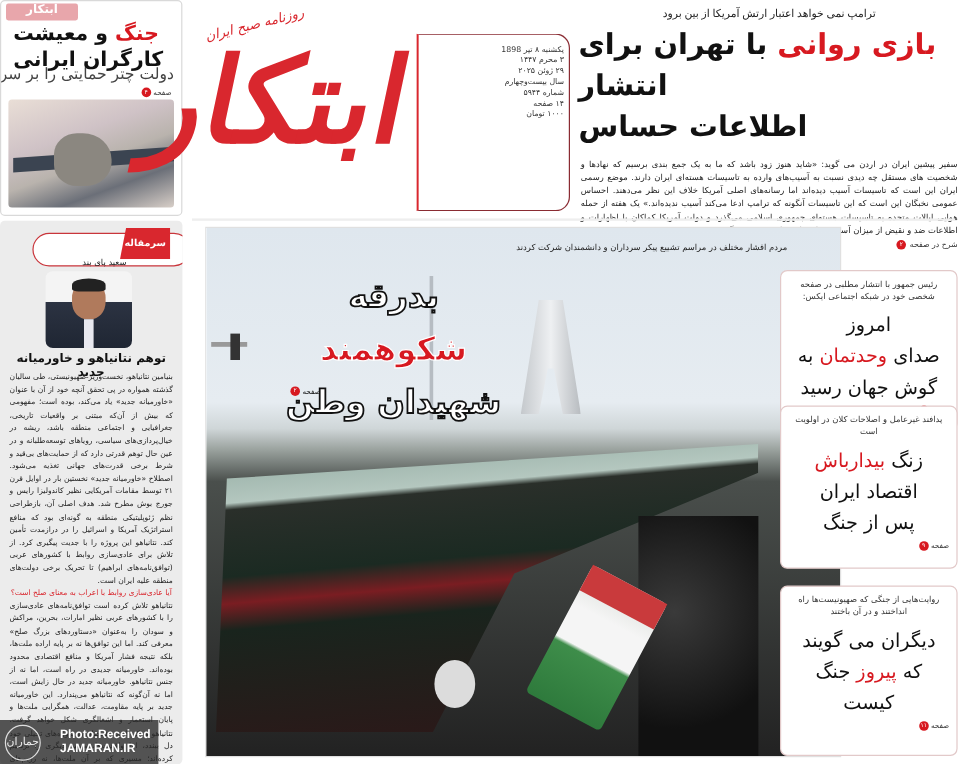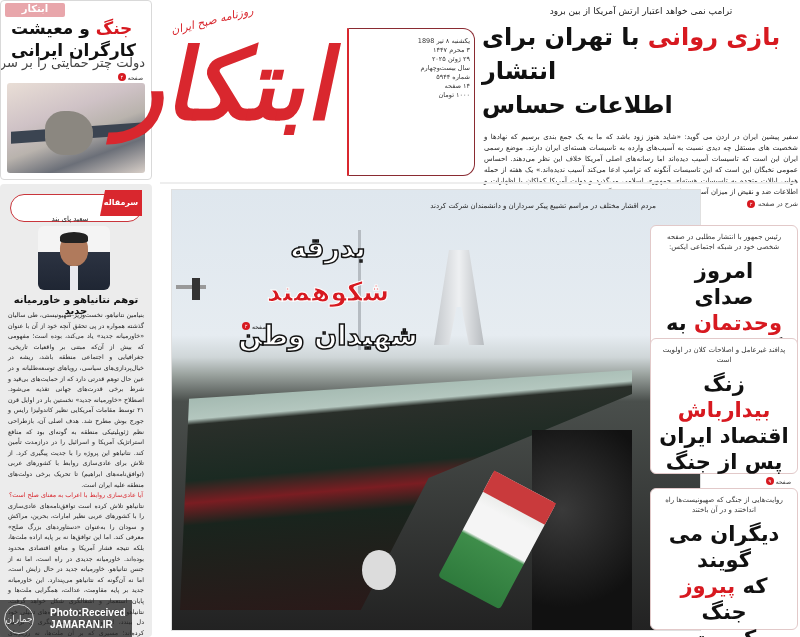--- a/index.html
+++ b/index.html
@@ -23,29 +23,29 @@
 
   
   .masthead { position: absolute; left: 160px; top: 0; width: 320px; height: 180px; }
   .logo-word { position: absolute; left: 8px; top: 10px; width: 170px; height: 165px; color: #d9272e; font-family: "DejaVu Serif", serif; font-size: 98px; font-weight: bold; line-height: 150px; text-align: center; transform: skewX(-12deg); letter-spacing: -6px; }
   .logo-sub { position: absolute; left: 10px; top: 14px; color: #d9272e; font-size: 11px; font-style: italic; font-family: "DejaVu Serif", serif; transform: rotate(-14deg); }
   .issue-box { position: absolute; left: 347px; top: 28px; width: 128px; height: 148px; border: 1px solid #8a2b32; border-left: 2px solid #d9272e; border-radius: 0 12px 12px 0; background: #fff; }
   .issue-box .lines { position: absolute; right: 4px; top: 8px; font-size: 6.5px; line-height: 9px; color: #333; text-align: right; }
 
   
   .lead { position: absolute; left: 482px; top: 0; width: 318px; height: 180px; }
-  .lead .kicker { text-align: center; font-size: 9px; color: #222; margin-top: 6px; }
+  .lead .kicker { text-align: center; font-size: 9px; color: #222; margin-top: 6px; font-family: Liberation Serif, serif; }
   .lead .headline { text-align: left; font-weight: bold; font-size: 24px; line-height: 34px; margin-top: 4px; font-family: "DejaVu Sans", sans-serif; }
   .lead .headline .red { color: #d71920; }
   .lead .body { font-size: 7px; line-height: 11px; color: #222; text-align: justify; padding: 4px 2px 0 2px; margin-top: 6px; }
   .lead .source { font-size: 6.5px; color: #333; display: flex; align-items: center; gap: 3px; margin-top: 2px; padding-right: 2px; }
 
   
   .editorial { position: absolute; left: 0; top: 184px; width: 152px; height: 453px; background: #ececec; border-radius: 4px; overflow: hidden; }
-  .ed-pill { position: absolute; left: 10px; top: 10px; width: 132px; height: 28px; border: 1.5px solid #c9353b; border-radius: 14px; background: #fff; }
+  .ed-pill { position: absolute; left: 27px; top: 10px; width: 132px; height: 28px; border: 1.5px solid #c9353b; border-radius: 14px; background: #fff; }
   .ed-tag { position: absolute; right: 10px; top: 6px; width: 42px; height: 26px; background: #d9272e; color: #fff; font-size: 8px; font-weight: bold; text-align: center; line-height: 26px; clip-path: polygon(12% 0, 100% 0, 100% 100%, 0 100%); }
   .ed-author { position: absolute; left: 24px; top: 20px; width: 70px; font-size: 7px; text-align: center; color: #222; }
   .ed-photo { position: absolute; left: 38px; top: 42px; width: 72px; height: 64px; border-radius: 6px; overflow: hidden;
      background: linear-gradient(180deg, #f4f4f4 0%, #f4f4f4 40%, #2c3342 40%, #1f2633 100%); }
   .ed-photo .face { position: absolute; left: 22px; top: 8px; width: 28px; height: 32px; border-radius: 45%; background: #b07a5c; }
   .ed-photo .hair { position: absolute; left: 22px; top: 6px; width: 28px; height: 11px; border-radius: 50% 50% 20% 20%; background: #222; }
   .ed-photo .shirt { position: absolute; left: 32px; top: 40px; width: 8px; height: 24px; background: #e8e8ef; }
   .ed-title { position: absolute; top: 110px; right: 6px; left: 6px; text-align: center; font-weight: bold; font-size: 10px; color: #111; }
   .ed-body { position: absolute; top: 126px; right: 8px; left: 8px; font-size: 6.3px; line-height: 10.6px; text-align: justify; color: #222; }
   .ed-body .sub { color: #d9272e; text-align: center; display: block; }
@@ -70,21 +70,21 @@
      clip-path: polygon(2% 12%, 100% 0, 100% 10%, 55% 45%, 40% 100%, 0 100%); }
   .coffin { position: absolute; left: 290px; top: 290px; width: 70px; height: 120px; transform: rotate(28deg);
      background: linear-gradient(180deg, #d8dcd6 0%, #f5f5f5 30%, #f5f5f5 55%, #3e8d4a 58%, #2e7a3c 100%); border-radius: 4px; }
   .coffin .flag-top { position: absolute; top: 0; left: 0; right: 0; height: 24px; background: #c93a3c; }
   .crowd { position: absolute; left: 360px; top: 240px; width: 100px; height: 200px; background: radial-gradient(circle at 30% 40%, #3a3a3a, #111 70%); }
   .portrait { position: absolute; left: 190px; top: 360px; width: 34px; height: 40px; border-radius: 50%; background: #dcdcdc; }
 
   
   .side-box { position: absolute; left: 650px; width: 148px; border: 1.5px solid #e2c9c9; border-radius: 6px; background: #fff; padding: 6px 6px 4px 6px; }
   .side-box .kick { font-size: 7px; line-height: 10px; text-align: center; color: #333; }
-  .side-box .big { font-weight: bold; font-size: 21px; line-height: 26px; text-align: center; color: #111; margin-top: 6px; }
+  .side-box .big { font-weight: normal; font-size: 16px; line-height: 26px; text-align: center; color: #111; margin-top: 6px; }
   .side-box .big .red { color: #d71920; }
   .side-box .ref { font-size: 6px; color: #333; display: flex; align-items: center; gap: 2px; margin-top: 2px; }
   .sb1 { top: 188px; height: 134px; margin-top: 37px; }
   .sb2 { top: 338px; height: 136px; }
   .sb3 { top: 488px; height: 142px; }
 
   .shadow-line { position: absolute; left: 160px; top: 182px; width: 636px; height: 2px; background: #eee; }
 </style>
 </head>
 <body>

